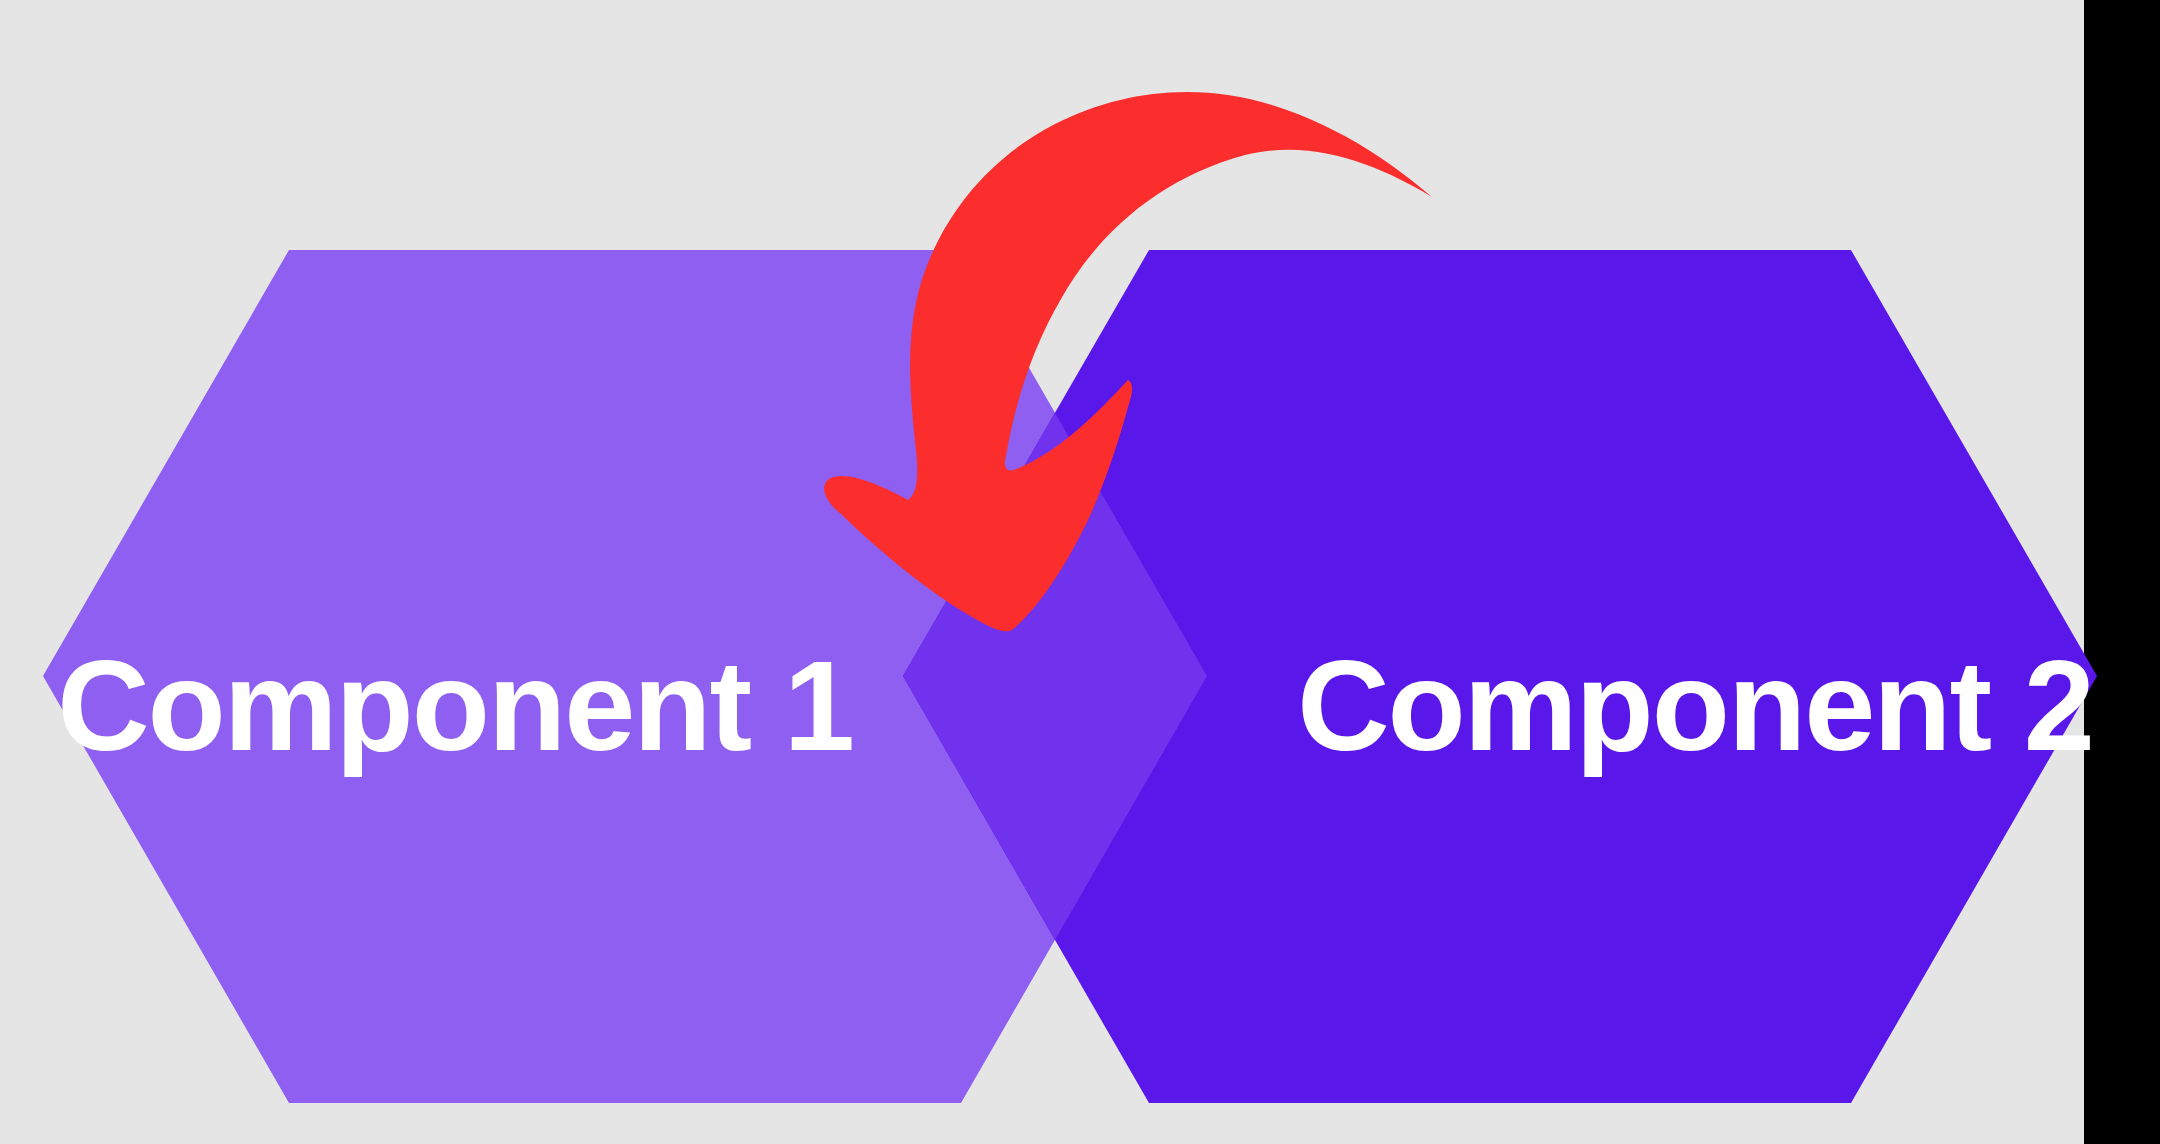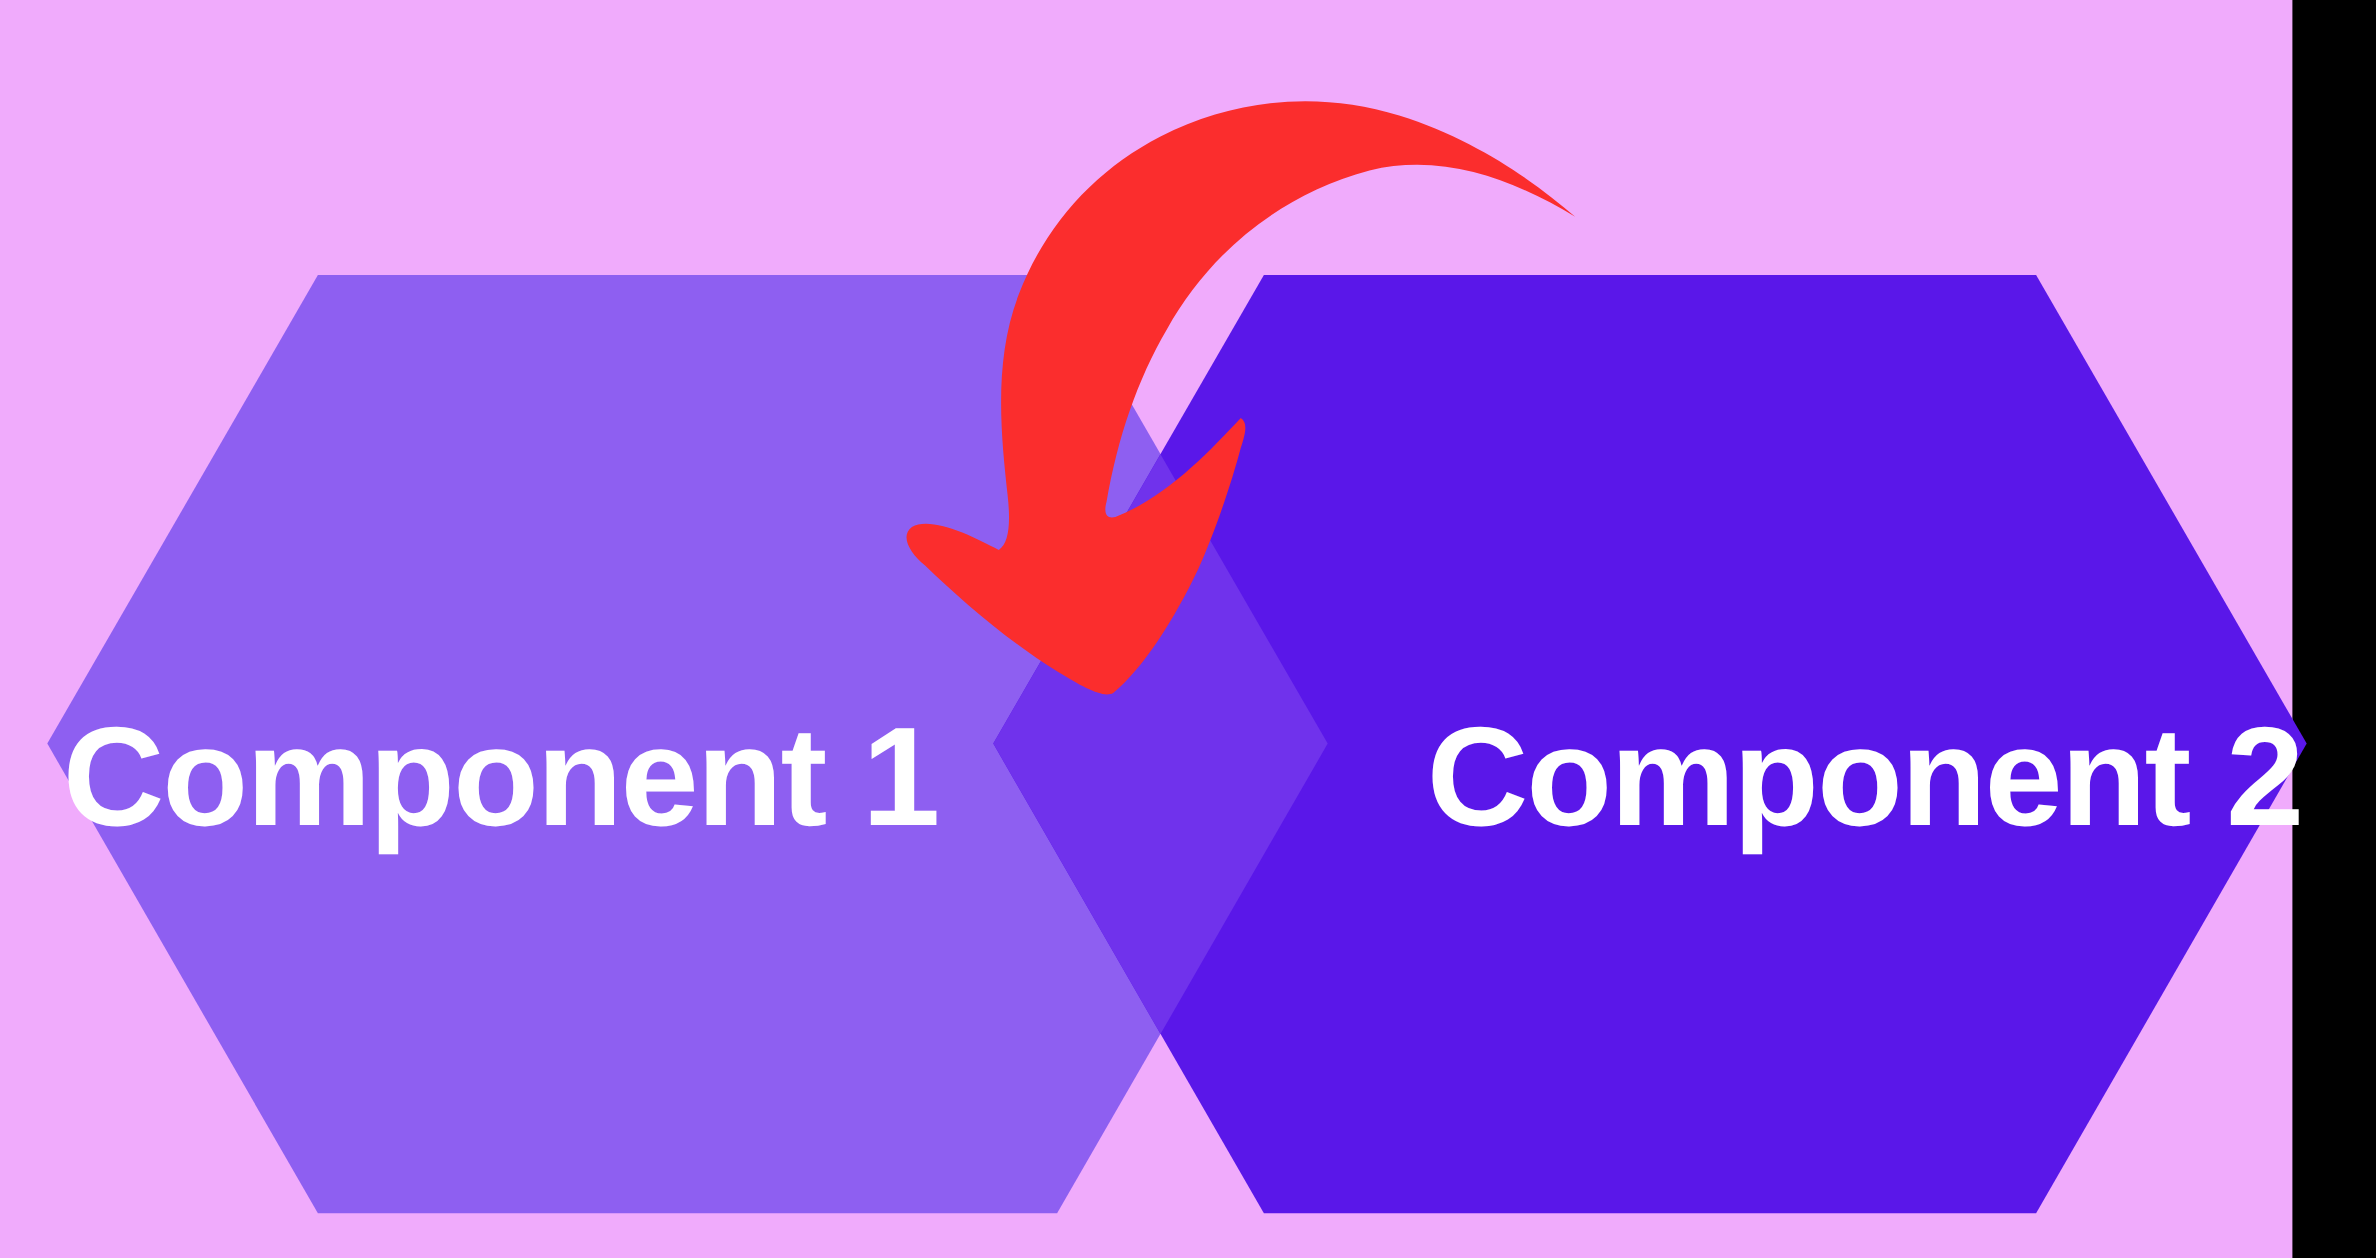--- a/index.html
+++ b/index.html
@@ -8,21 +8,21 @@
     width: 2160px;
     height: 1144px;
     background: #000000;
     overflow: hidden;
     font-family: "Liberation Sans", sans-serif;
   }
   .stage {
     position: relative;
     width: 2084px;
     height: 1144px;
-    background: #f0abfc;
+    background: #e5e5e5;
   }
   .stage svg {
     position: absolute;
     inset: 0;
     display: block;
   }
   .hex-label {
     font-family: "Liberation Sans", "DejaVu Sans", sans-serif;
     font-weight: bold;
     font-size: 128px;

